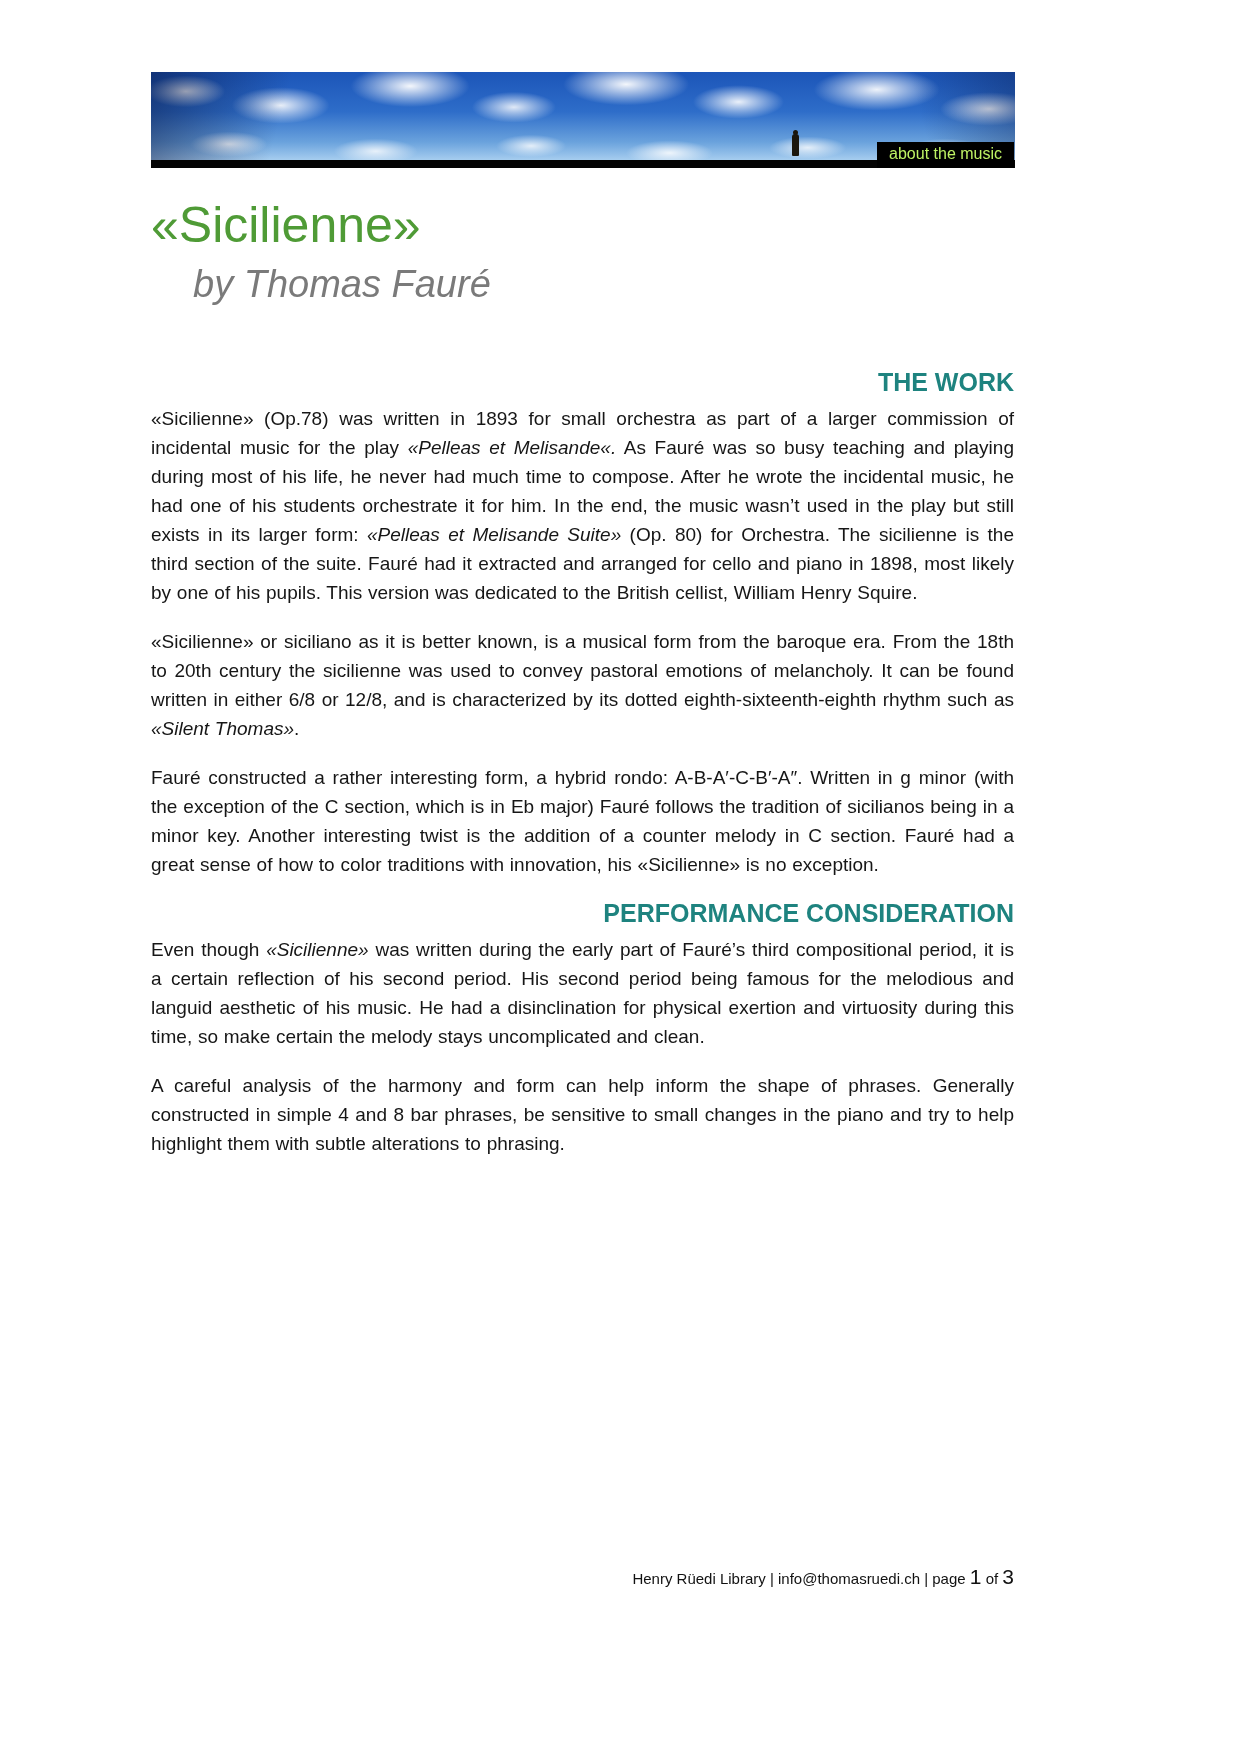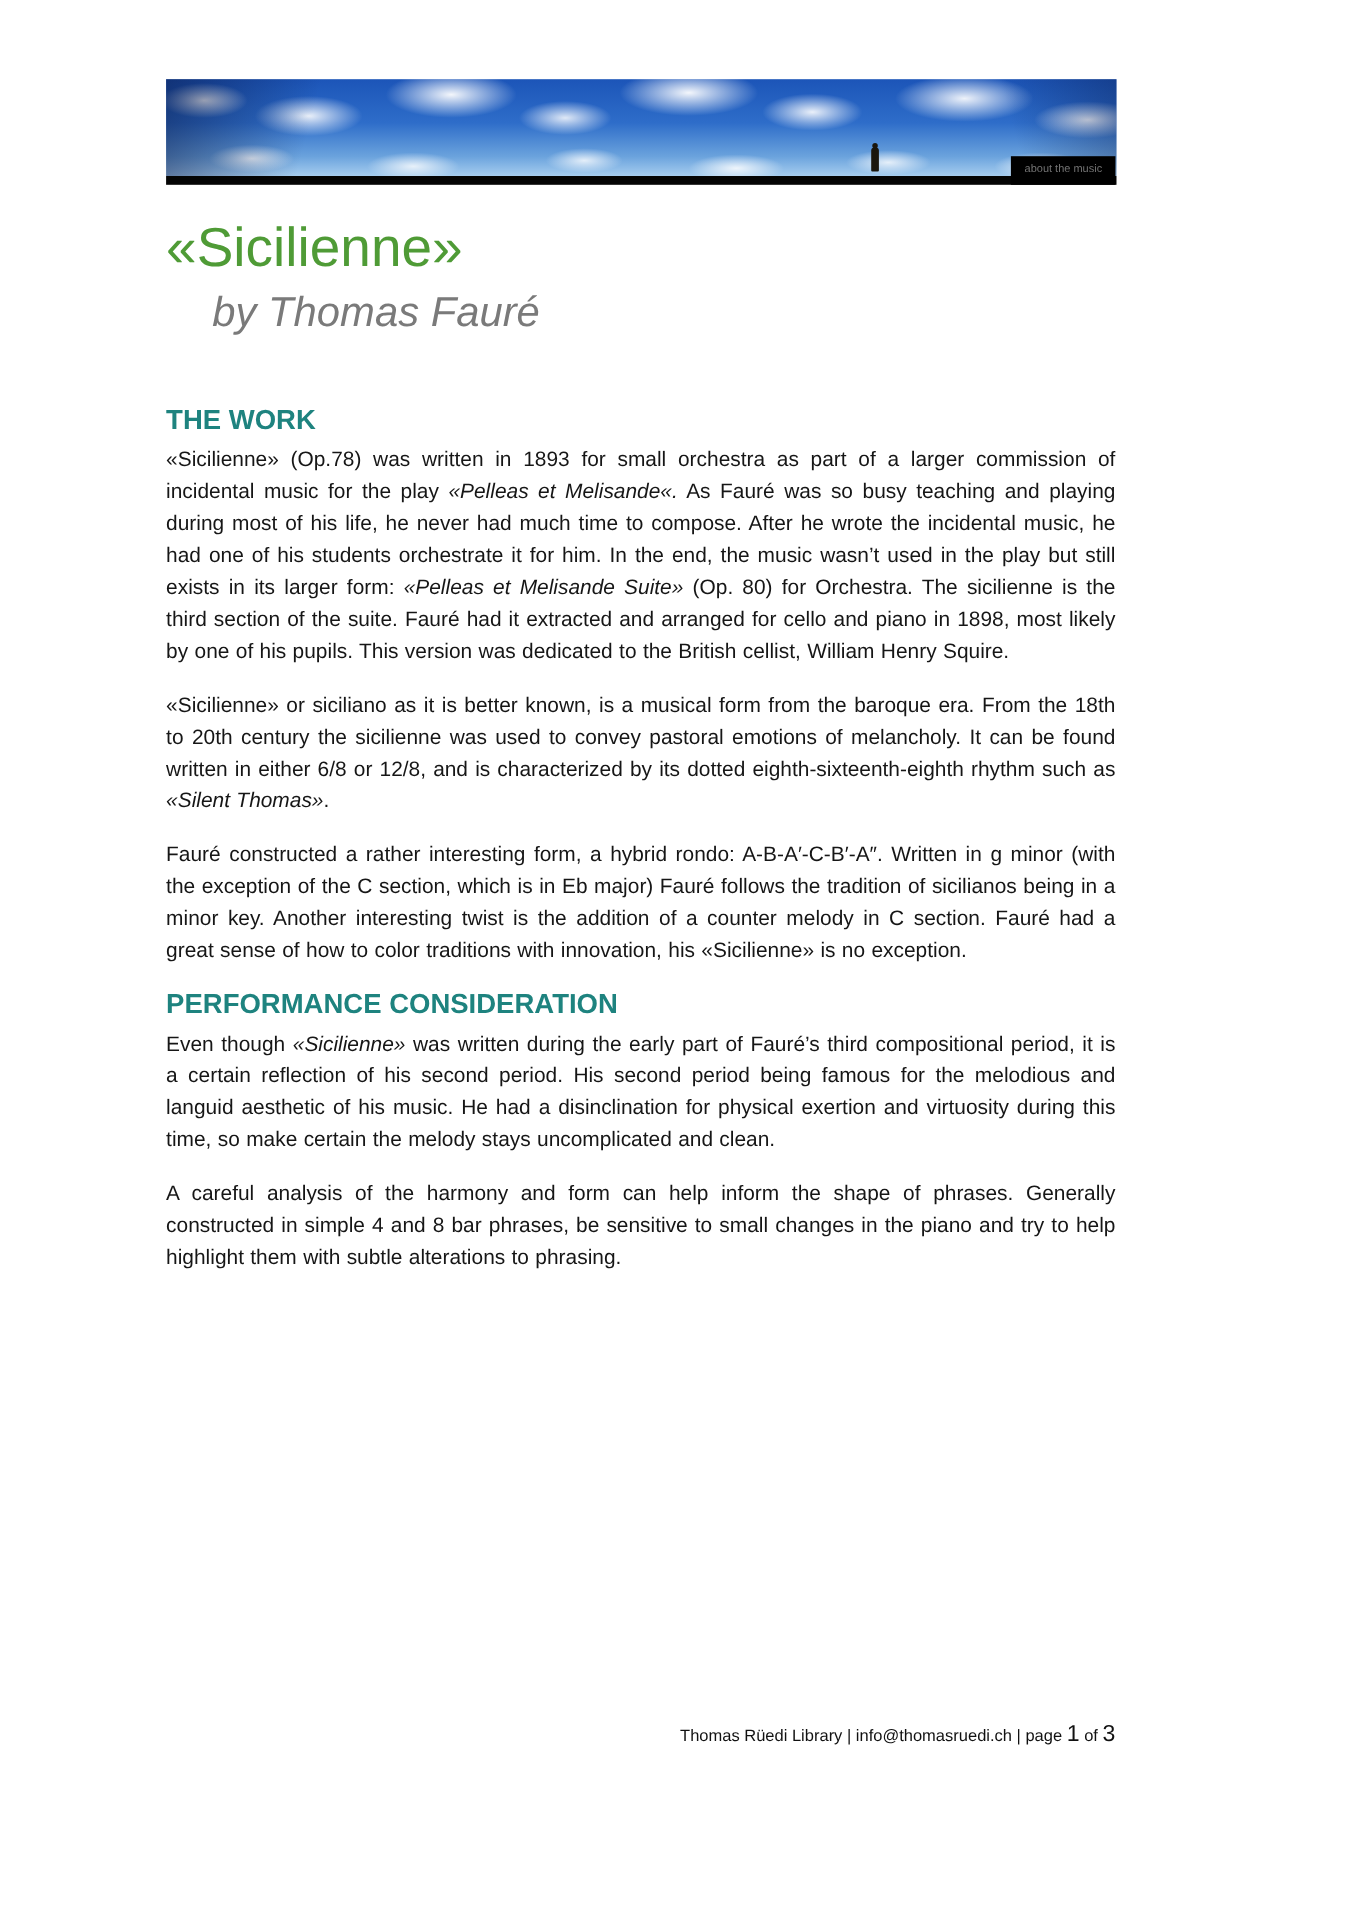--- a/index.html
+++ b/index.html
@@ -34,37 +34,37 @@
   .banner-bar { position:absolute; left:0; right:0; bottom:0; height:8px; background:#040404; }
   .figure {
     position:absolute; left:641px; bottom:4px; width:7px; height:22px;
     background:#1a160d; border-radius:3px 3px 1px 1px;
   }
   .figure::before {
     content:""; position:absolute; top:-4px; left:1px; width:5px; height:5px;
     border-radius:50%; background:#1a160d;
   }
   .banner-label {
-    position:absolute; right:1px; bottom:0; background:#000000; color:#737373;
-    font-size:10px; line-height:20px; padding:2px 12px 4px; white-space:nowrap;
+    position:absolute; right:1px; bottom:0; background:#000000; color:#bef264;
+    font-size:16px; line-height:20px; padding:2px 12px 4px; white-space:nowrap;
   }
 
   
   .content { position:absolute; left:151px; top:168px; width:863px; }
   h1.title {
     margin:30px 0 0; font-size:50px; line-height:54px; font-weight:400;
     color:#4f9b36; letter-spacing:0;
   }
   .byline {
     margin:10px 0 0 42px; font-size:38px; line-height:44px;
     font-style:italic; color:#7a7a7a;
   }
   h2.sec-heading {
     margin:20px 0 0; font-size:25px; line-height:28px; font-weight:700;
-    color:#1e837f; letter-spacing:0;
+    color:#1e837f; letter-spacing:0;text-align:right;
   }
   #sections h2:first-child { margin-top:62px; }
   p.para {
     margin:20px 0 0; font-size:19px; line-height:29px; text-align:justify;
     color:#161616; word-spacing:0.5px;
   }
   h2.sec-heading + p.para { margin-top:8px; }
   p.para em { font-style:italic; }
   .hsuffix { font-size:0.8em; }
 
@@ -96,19 +96,19 @@
         <p class="para"><span>«Sicilienne» (Op.78) was written in 1893 for small orchestra as part of a larger commission of incidental music for the play </span><em>«Pelleas et Melisande«.</em><span> As Fauré was so busy teaching and playing during most of his life, he never had much time to compose. After he wrote the incidental music, he had one of his students orchestrate it for him. In the end, the music wasn’t used in the play but still exists in its larger form: </span><em>«Pelleas et Melisande Suite»</em><span> (Op. 80) for Orchestra. The sicilienne is the third section of the suite. Fauré had it extracted and arranged for cello and piano in 1898, most likely by one of his pupils. This version was dedicated to the British cellist, William Henry Squire.</span></p>
         <p class="para"><span>«Sicilienne» or siciliano as it is better known, is a musical form from the baroque era. From the 18th to 20th century the sicilienne was used to convey pastoral emotions of melancholy. It can be found written in either 6/8 or 12/8, and is characterized by its dotted eighth-sixteenth-eighth rhythm such as </span><em>«Silent Thomas»</em><span>.</span></p>
         <p class="para"><span>Fauré constructed a rather interesting form, a hybrid rondo: A-B-A′-C-B′-A″. Written in g minor (with the exception of the C section, which is in Eb major) Fauré follows the tradition of sicilianos being in a minor key. Another interesting twist is the addition of a counter melody in C section. Fauré had a great sense of how to color traditions with innovation, his «Sicilienne» is no exception.</span></p>
         <h2 class="sec-heading">PERFORMANCE CONSIDERATION</h2>
         <p class="para"><span>Even though </span><em>«Sicilienne»</em><span> was written during the early part of Fauré’s third compositional period, it is a certain reflection of his second period. His second period being famous for the melodious and languid aesthetic of his music. He had a disinclination for physical exertion and virtuosity during this time, so make certain the melody stays uncomplicated and clean.</span></p>
         <p class="para"><span>A careful analysis of the harmony and form can help inform the shape of phrases. Generally constructed in simple 4 and 8 bar phrases, be sensitive to small changes in the piano and try to help highlight them with subtle alterations to phrasing.</span></p>
       </div>
   </div>
 
   <div class="footer">
-    <span>Thomas Rüedi Library | info@thomasruedi.ch | page</span>
+    <span>Henry Rüedi Library | info@thomasruedi.ch | page</span>
     <span class="pagenum">1</span>
     <span>of</span>
     <span class="pagenum">3</span>
   </div>
 
 </div>
 
 </body></html>

